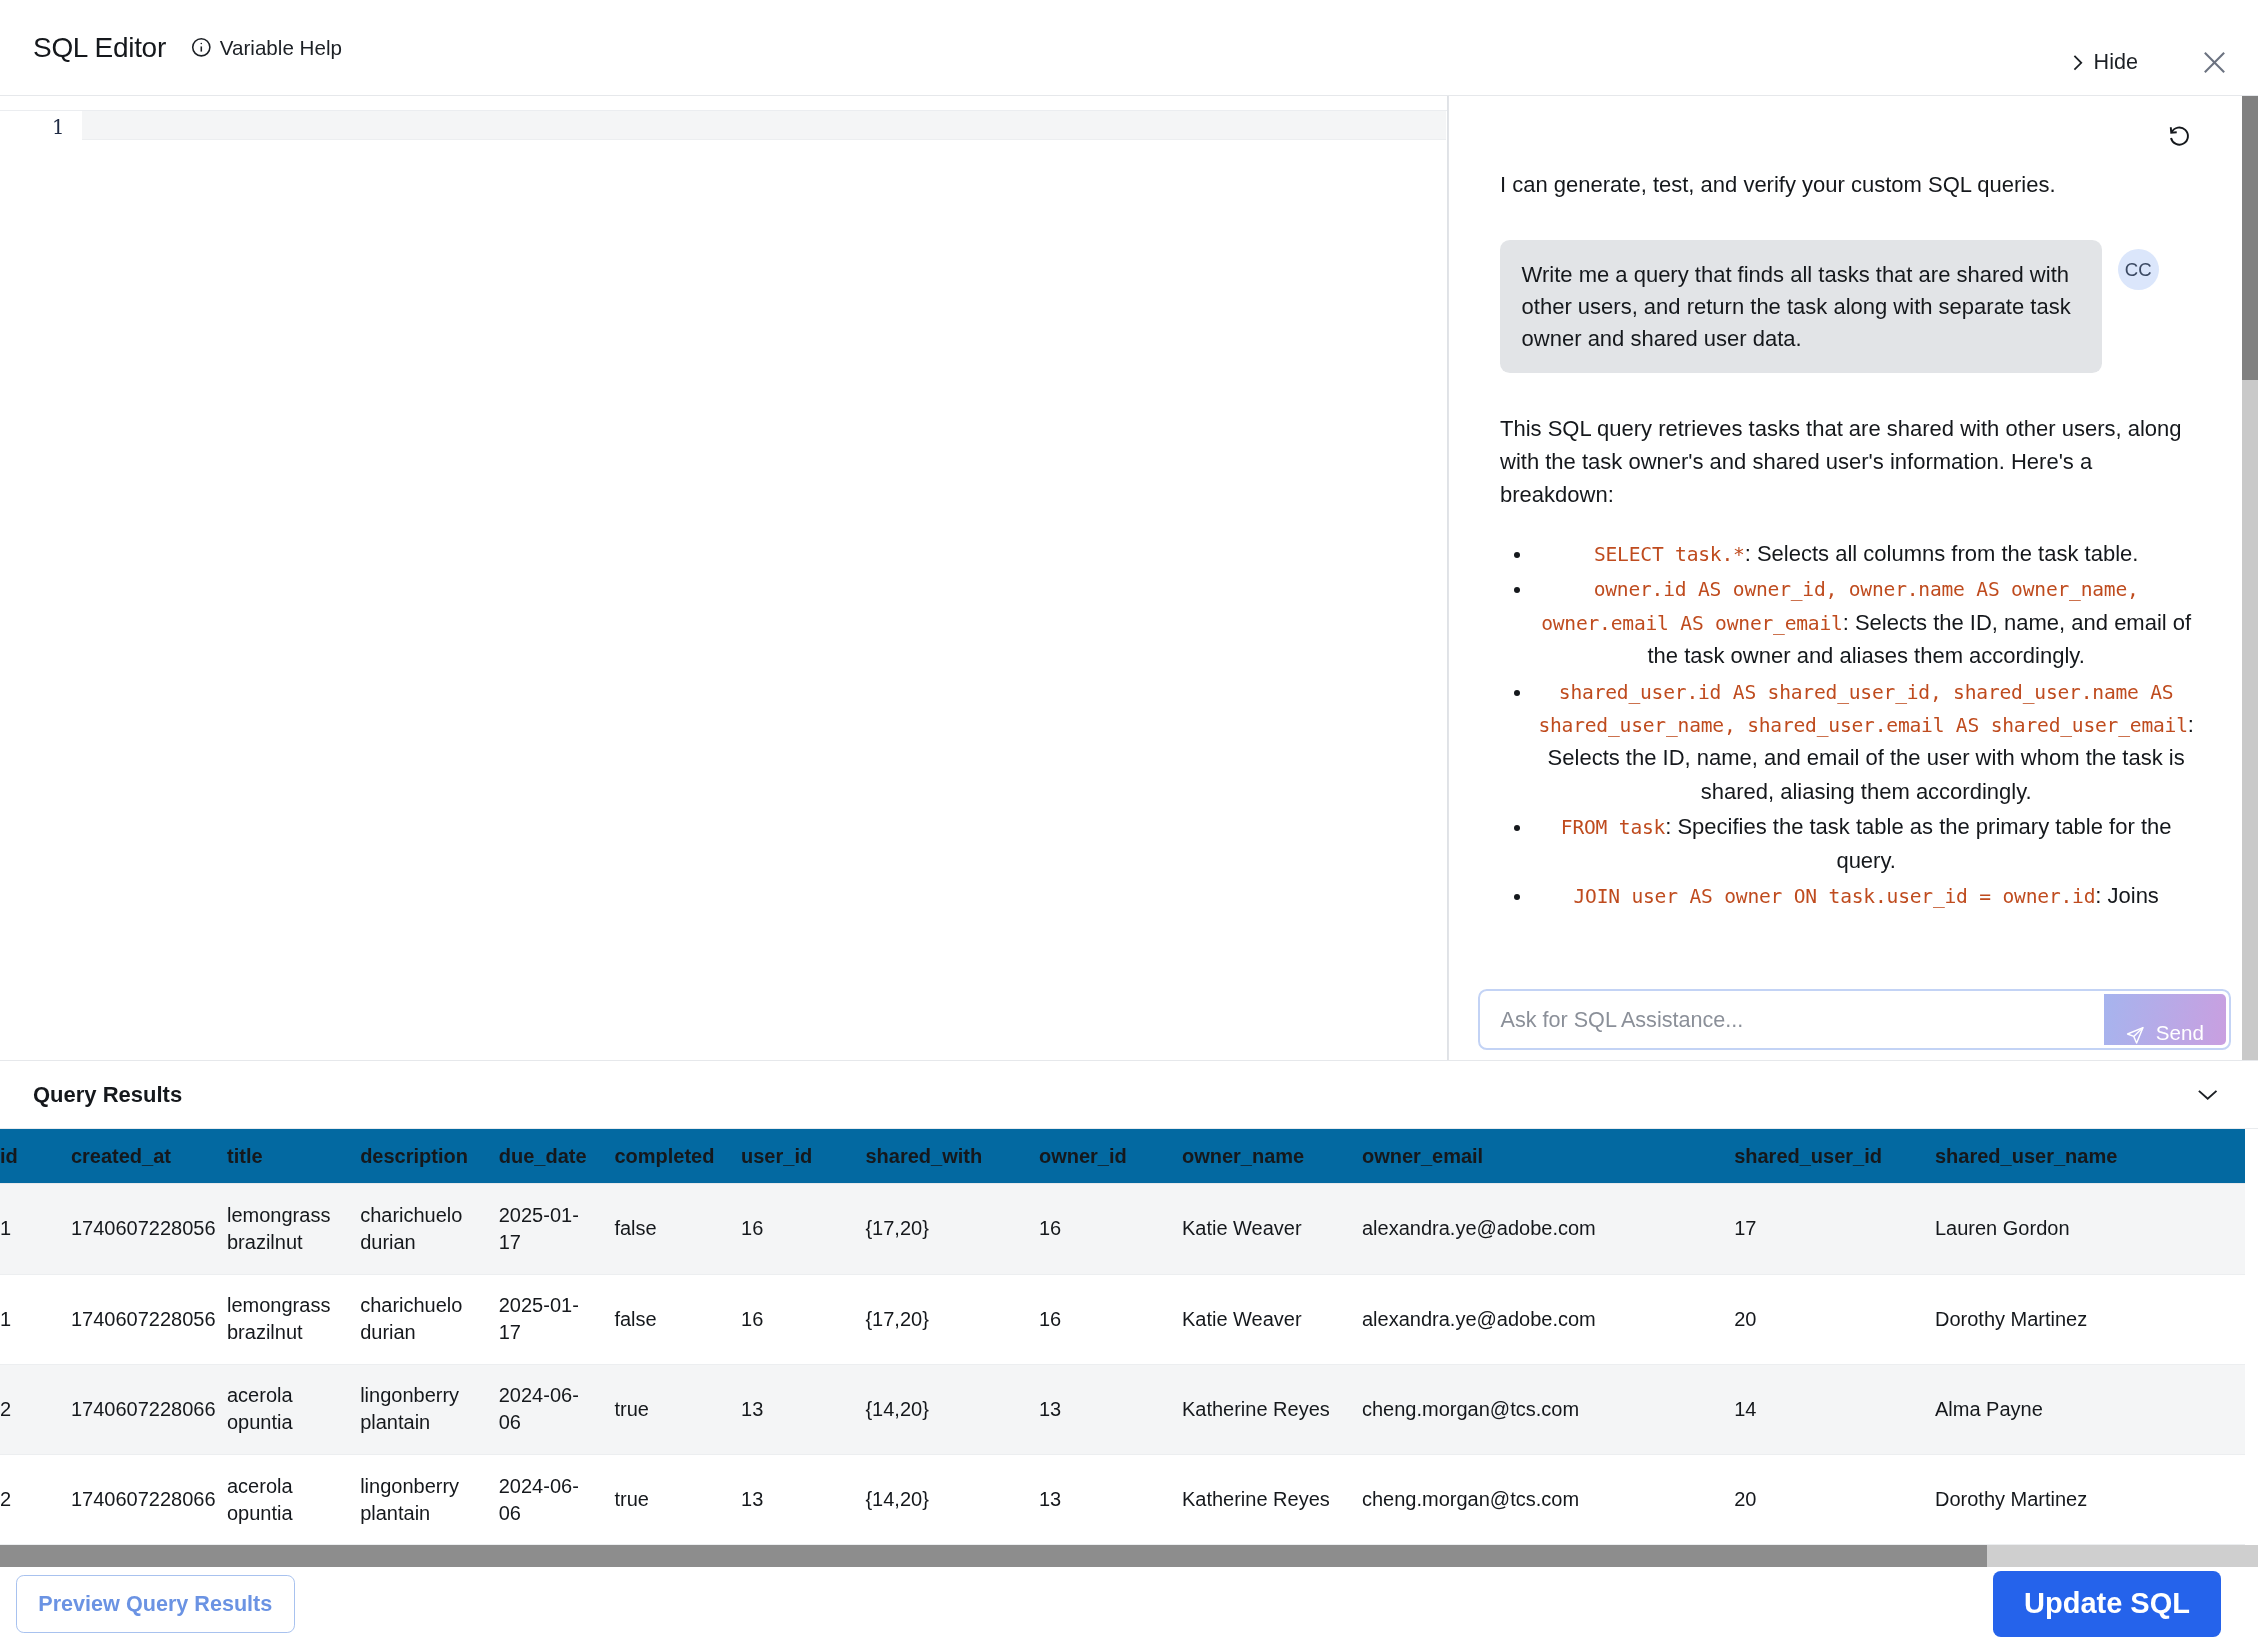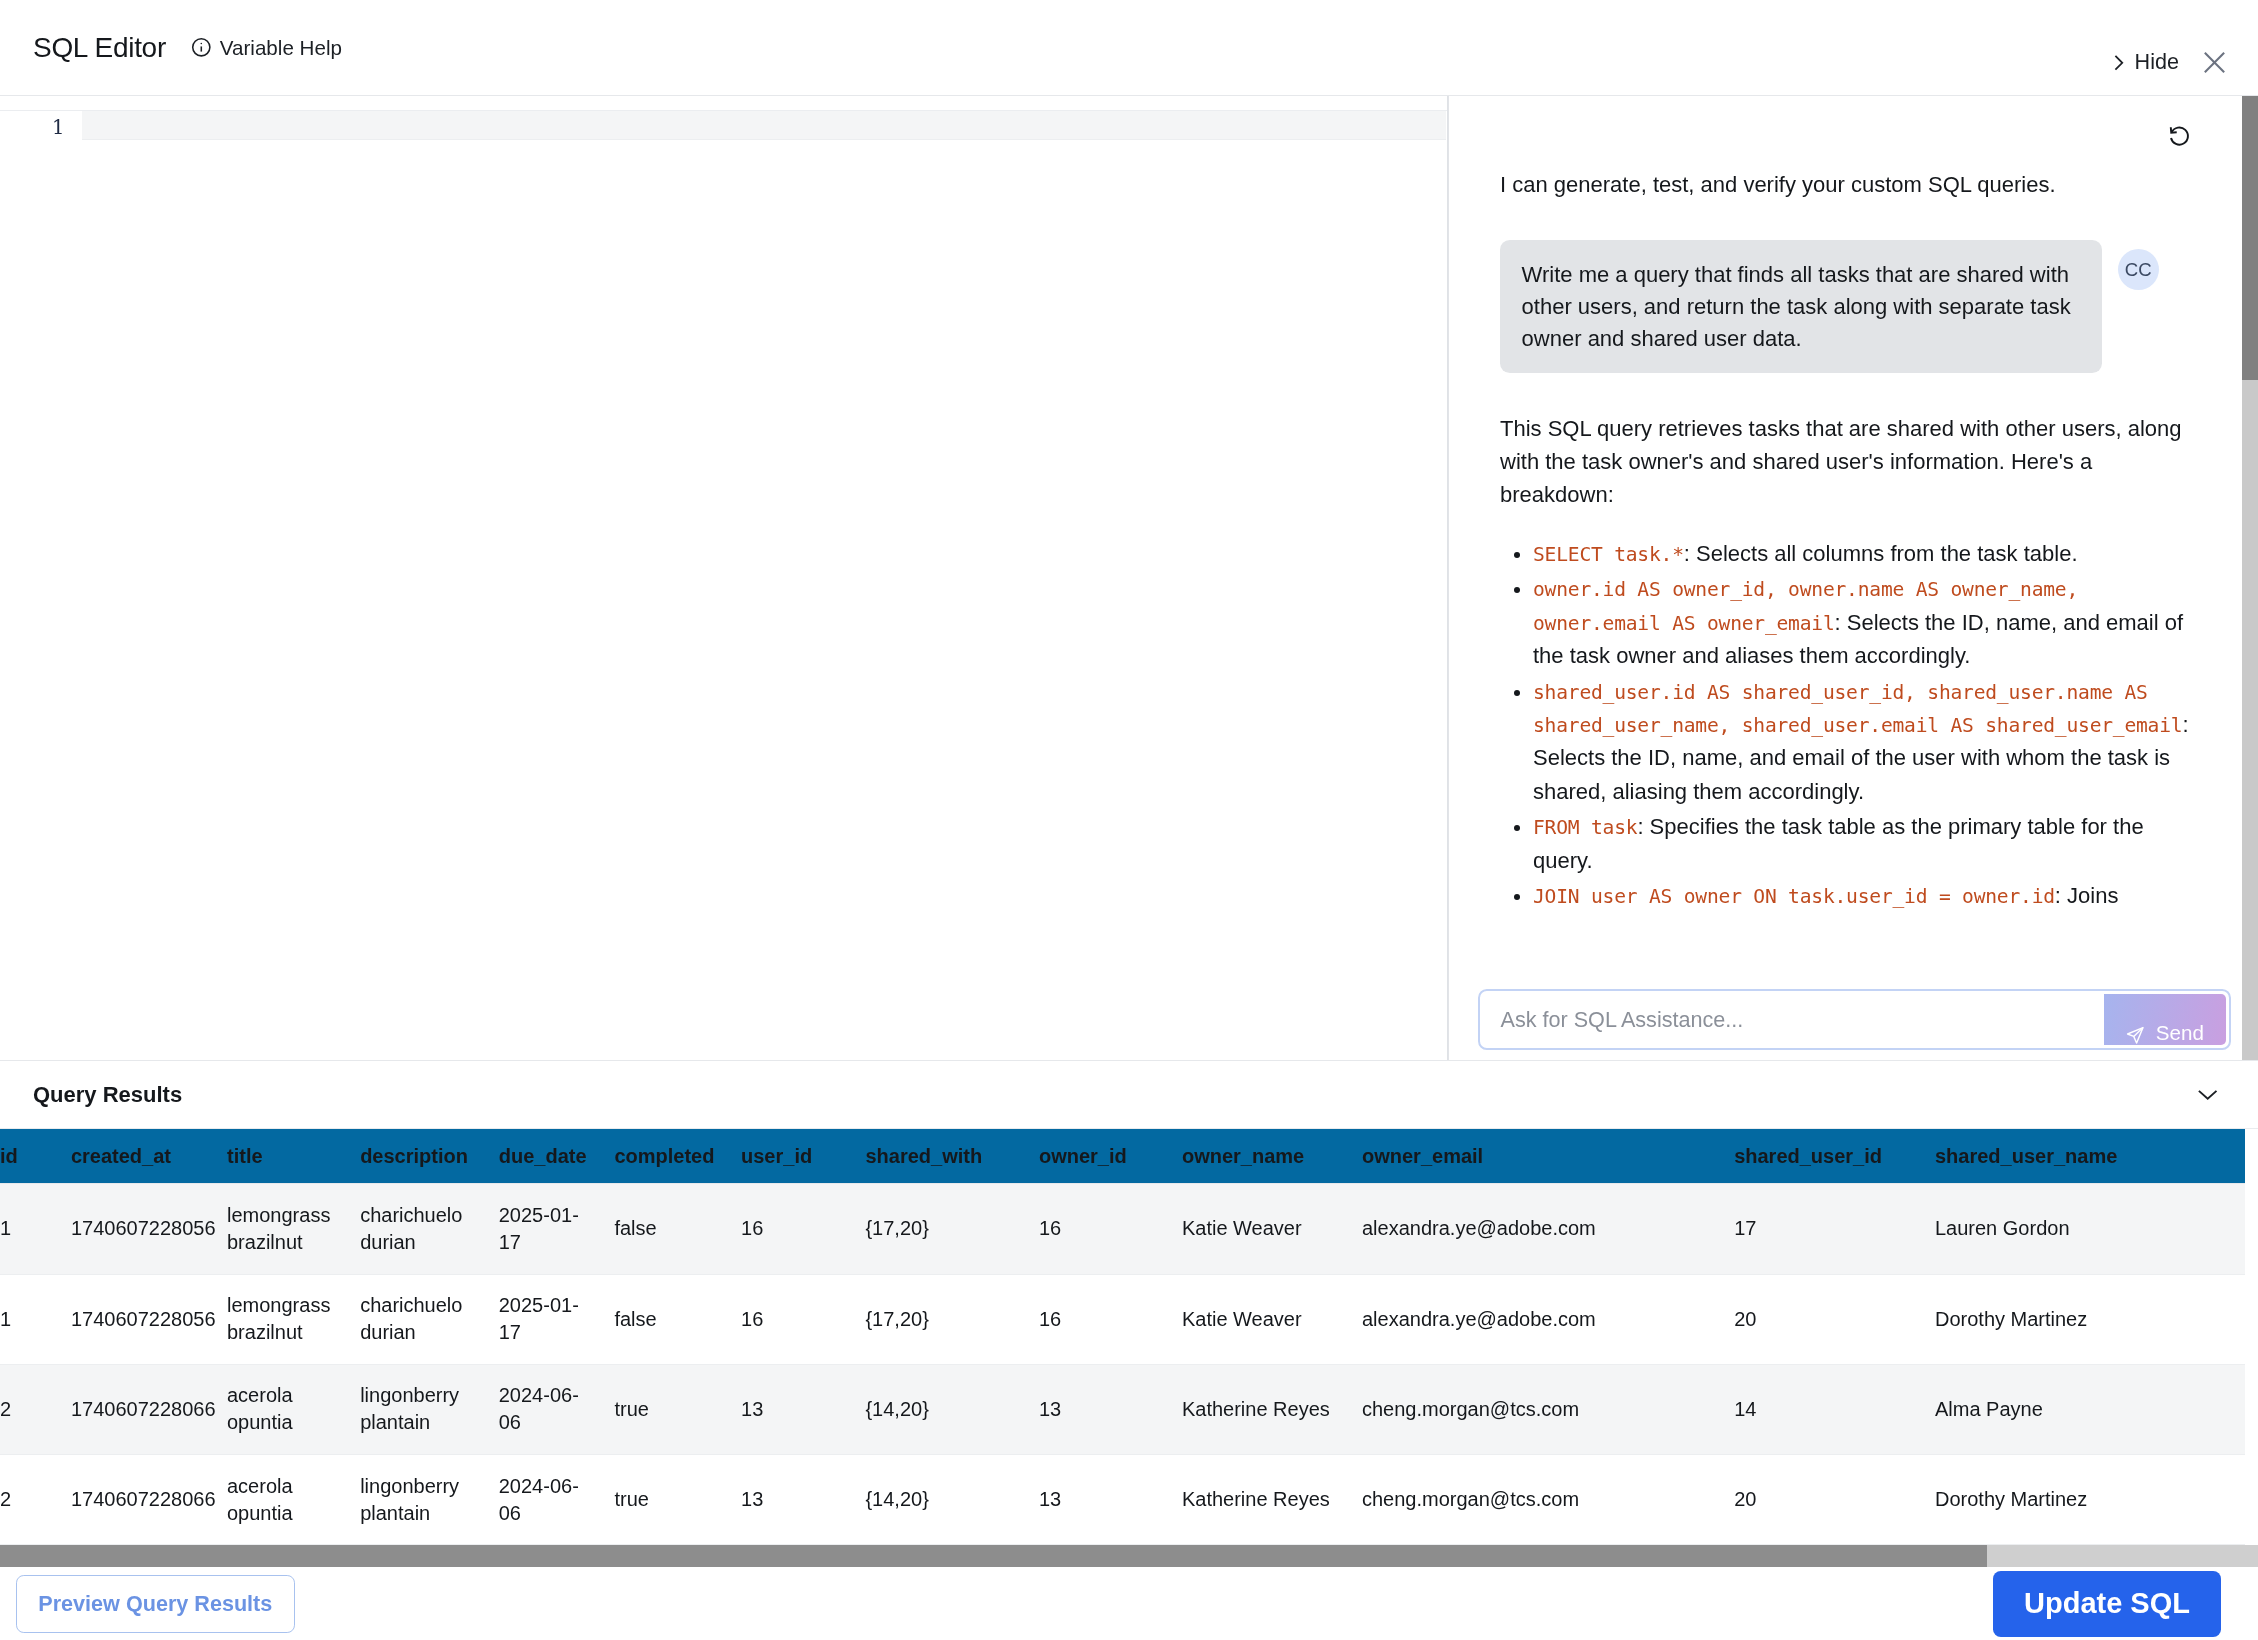--- a/index.html
+++ b/index.html
@@ -28,21 +28,21 @@
     display: flex; align-items: center; gap: 13.7px;
   }
   .spark-ico { width: 31px; height: 31px; flex: 0 0 31px; }
   .assistant-title { font-size: 28px; font-weight: bold; color: #15181c; letter-spacing: -0.3px; }
   .beta-badge {
     background: #e4eaf7; color: #5c6470; font-size: 18.6px;
     padding: 4.9px 15.7px; border-radius: 15.7px; margin-left: 5.9px;
   }
   .topbar-right {
     position: absolute; right: 29px; top: 0; height: 124px;
-    display: flex; align-items: center; gap: 21px;
+    display: flex; align-items: center; gap: 62px;
   }
   .hide-btn { display: flex; align-items: center; gap: 9.8px; font-size: 21.6px; color: #1c2025; cursor: pointer; }
   .chev-r { width: 12.7px; height: 19.6px; }
   .close-x { width: 29px; height: 29px; cursor: pointer; }
 
   
   .middle { flex: 0 0 964px; display: flex; height: 964px; position: relative; }
 
   
   .editor-pane { width: 1449px; flex: 0 0 1449px; position: relative; background: #fff; border-right: 1px solid #e2e4e8; }
@@ -73,21 +73,21 @@
     font-size: 22px; color: #15181c; line-height: 1.45; max-width: 602px;
   }
   .avatar {
     width: 41px; height: 41px; flex: 0 0 41px; border-radius: 50%;
     background: #dbe6fb; color: #3c4a63; font-size: 18.6px;
     display: flex; align-items: center; justify-content: center; margin-top: 8.8px;
   }
 
   .bot-msg { margin-top: 39px; font-size: 22px; color: #15181c; line-height: 1.5; }
   .bot-list { margin-top: 25.5px; padding-left: 33px; }
-  .bot-list li { font-size: 22px; color: #15181c; line-height: 1.52; margin-bottom: 2px; }
+  .bot-list li { font-size: 22px; color: #15181c; line-height: 1.52; margin-bottom: 2px; text-align: center; }
   .bot-list li::marker { font-size: 19.6px; }
   code.sql {
     font-family: "DejaVu Sans Mono", monospace; font-size: 19.6px; color: #bf4b1e;
     letter-spacing: -0.2px;
   }
 
   .chat-scrollbar { position: absolute; right: 0; top: 0; bottom: 0; width: 15.7px; background: #c9c9c9; }
   .chat-thumb { position: absolute; top: 0; left: 0; width: 15.7px; height: 284px; background: #808080; }
 
   

